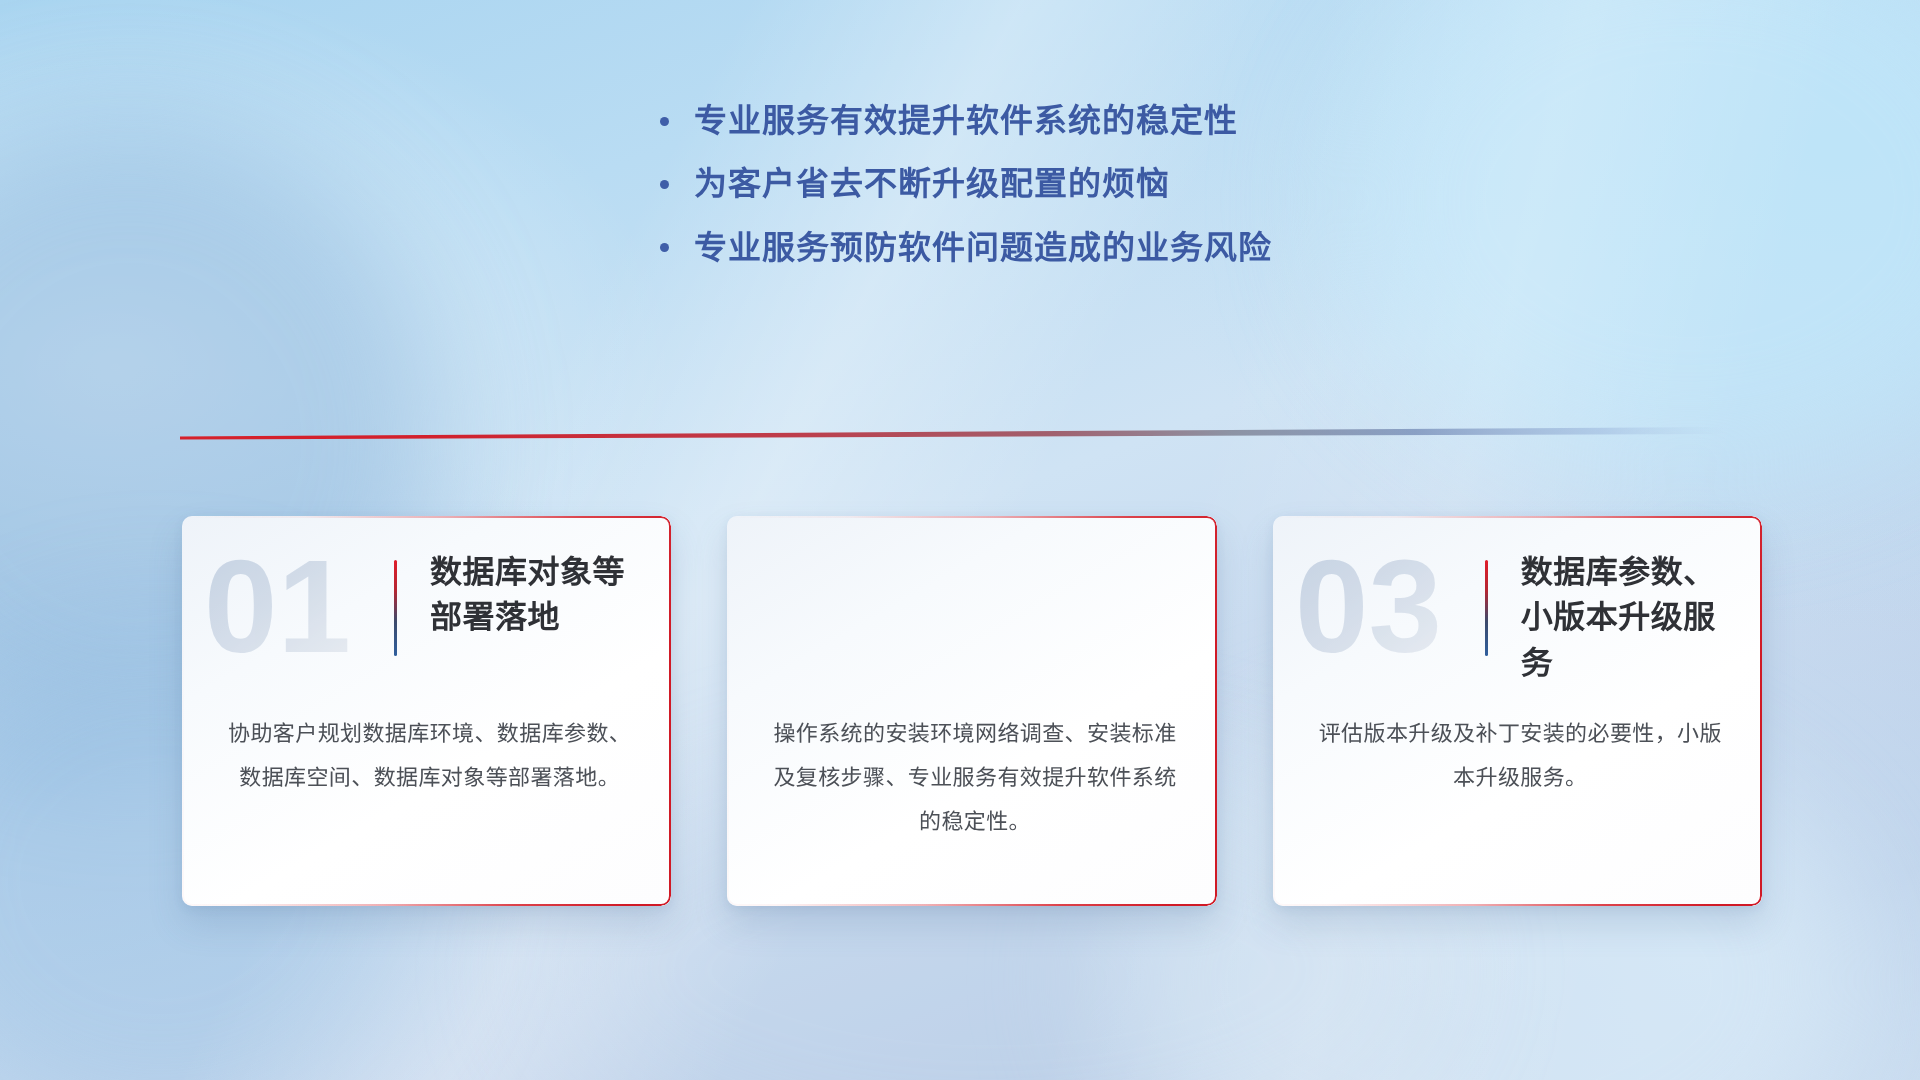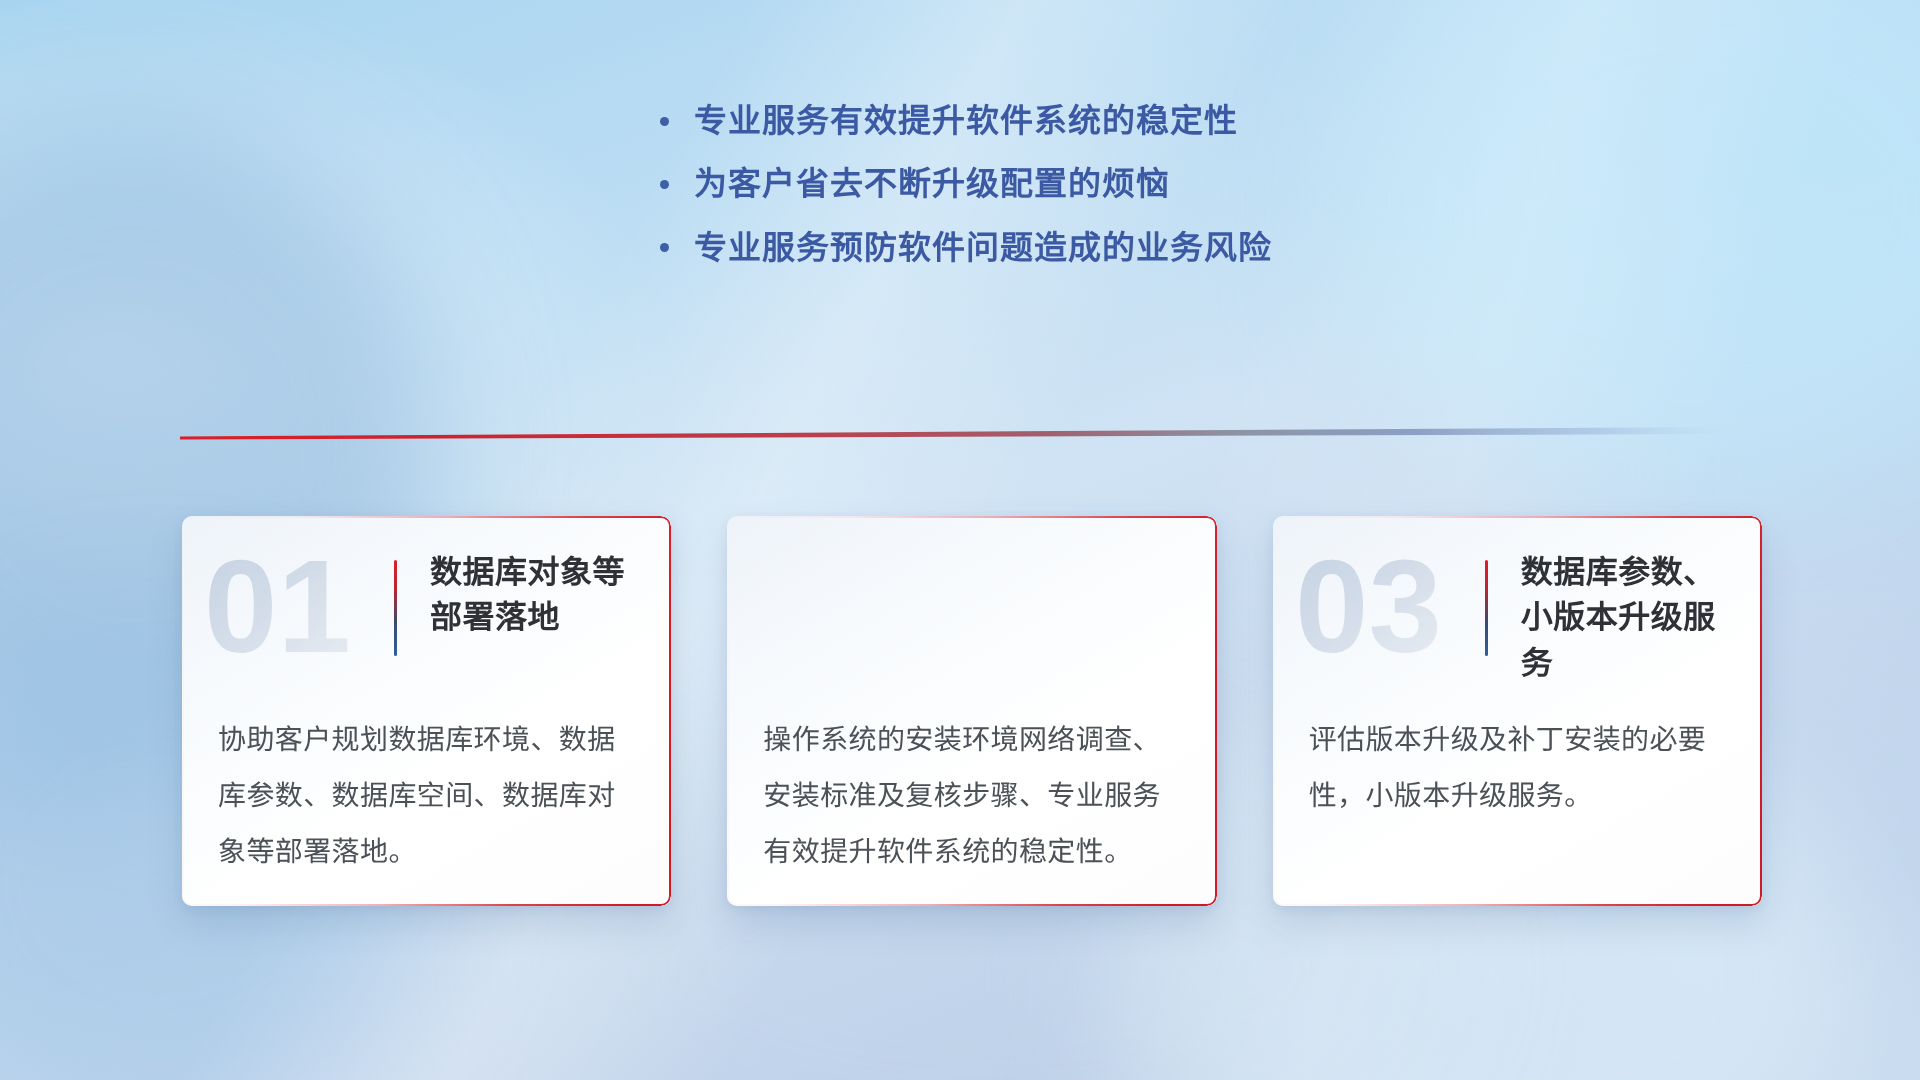--- a/index.html
+++ b/index.html
@@ -179,24 +179,25 @@
     line-height: 1.42;
     font-weight: 600;
     color: #2f3136;
     letter-spacing: 0.5px;
   }
   .card-body {
     position: absolute;
     left: 36px;
     right: 30px;
     top: 196px;
-    font-size: 28px;
+    font-size: 22px;
     line-height: 2.0;
     color: #4c5057;
     letter-spacing: 0.4px;
+    text-align: center;
   }
 </style>
 </head>
 <body>
 
 <div id="slide">
 
   <div class="bg-blob blob-a"></div>
   <div class="bg-blob blob-b"></div>
   <div class="bg-blob blob-c"></div>

